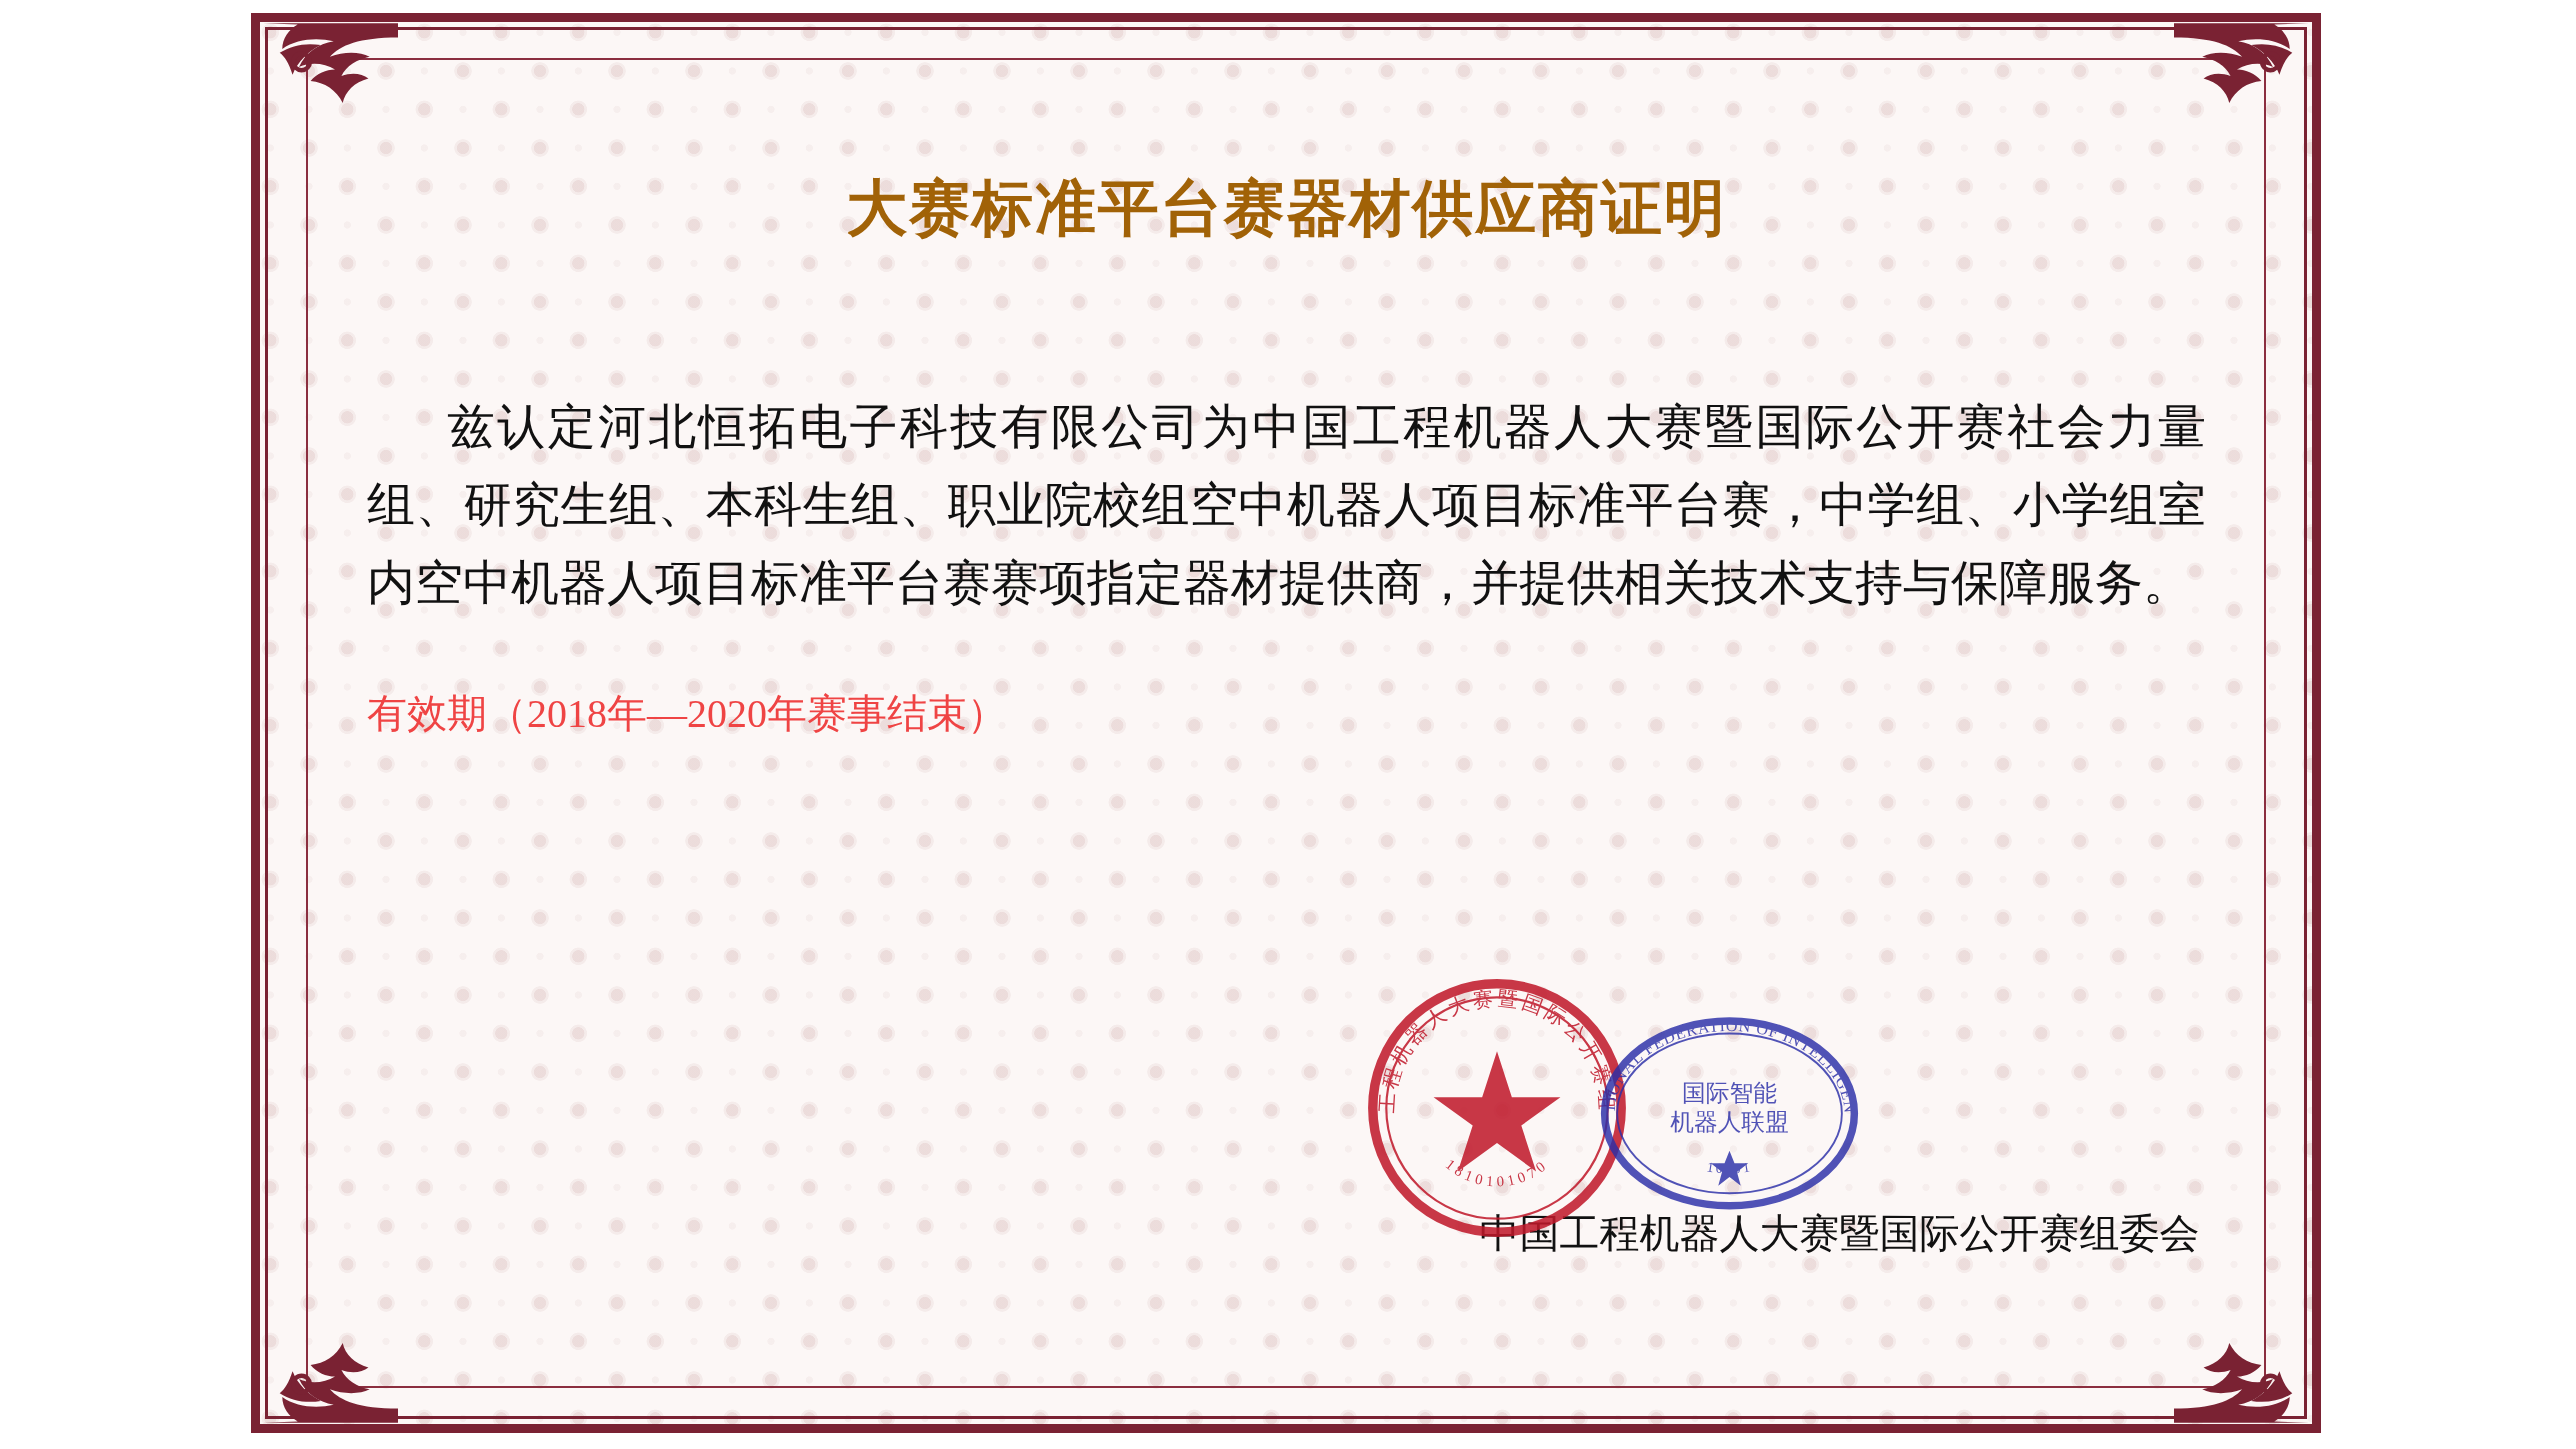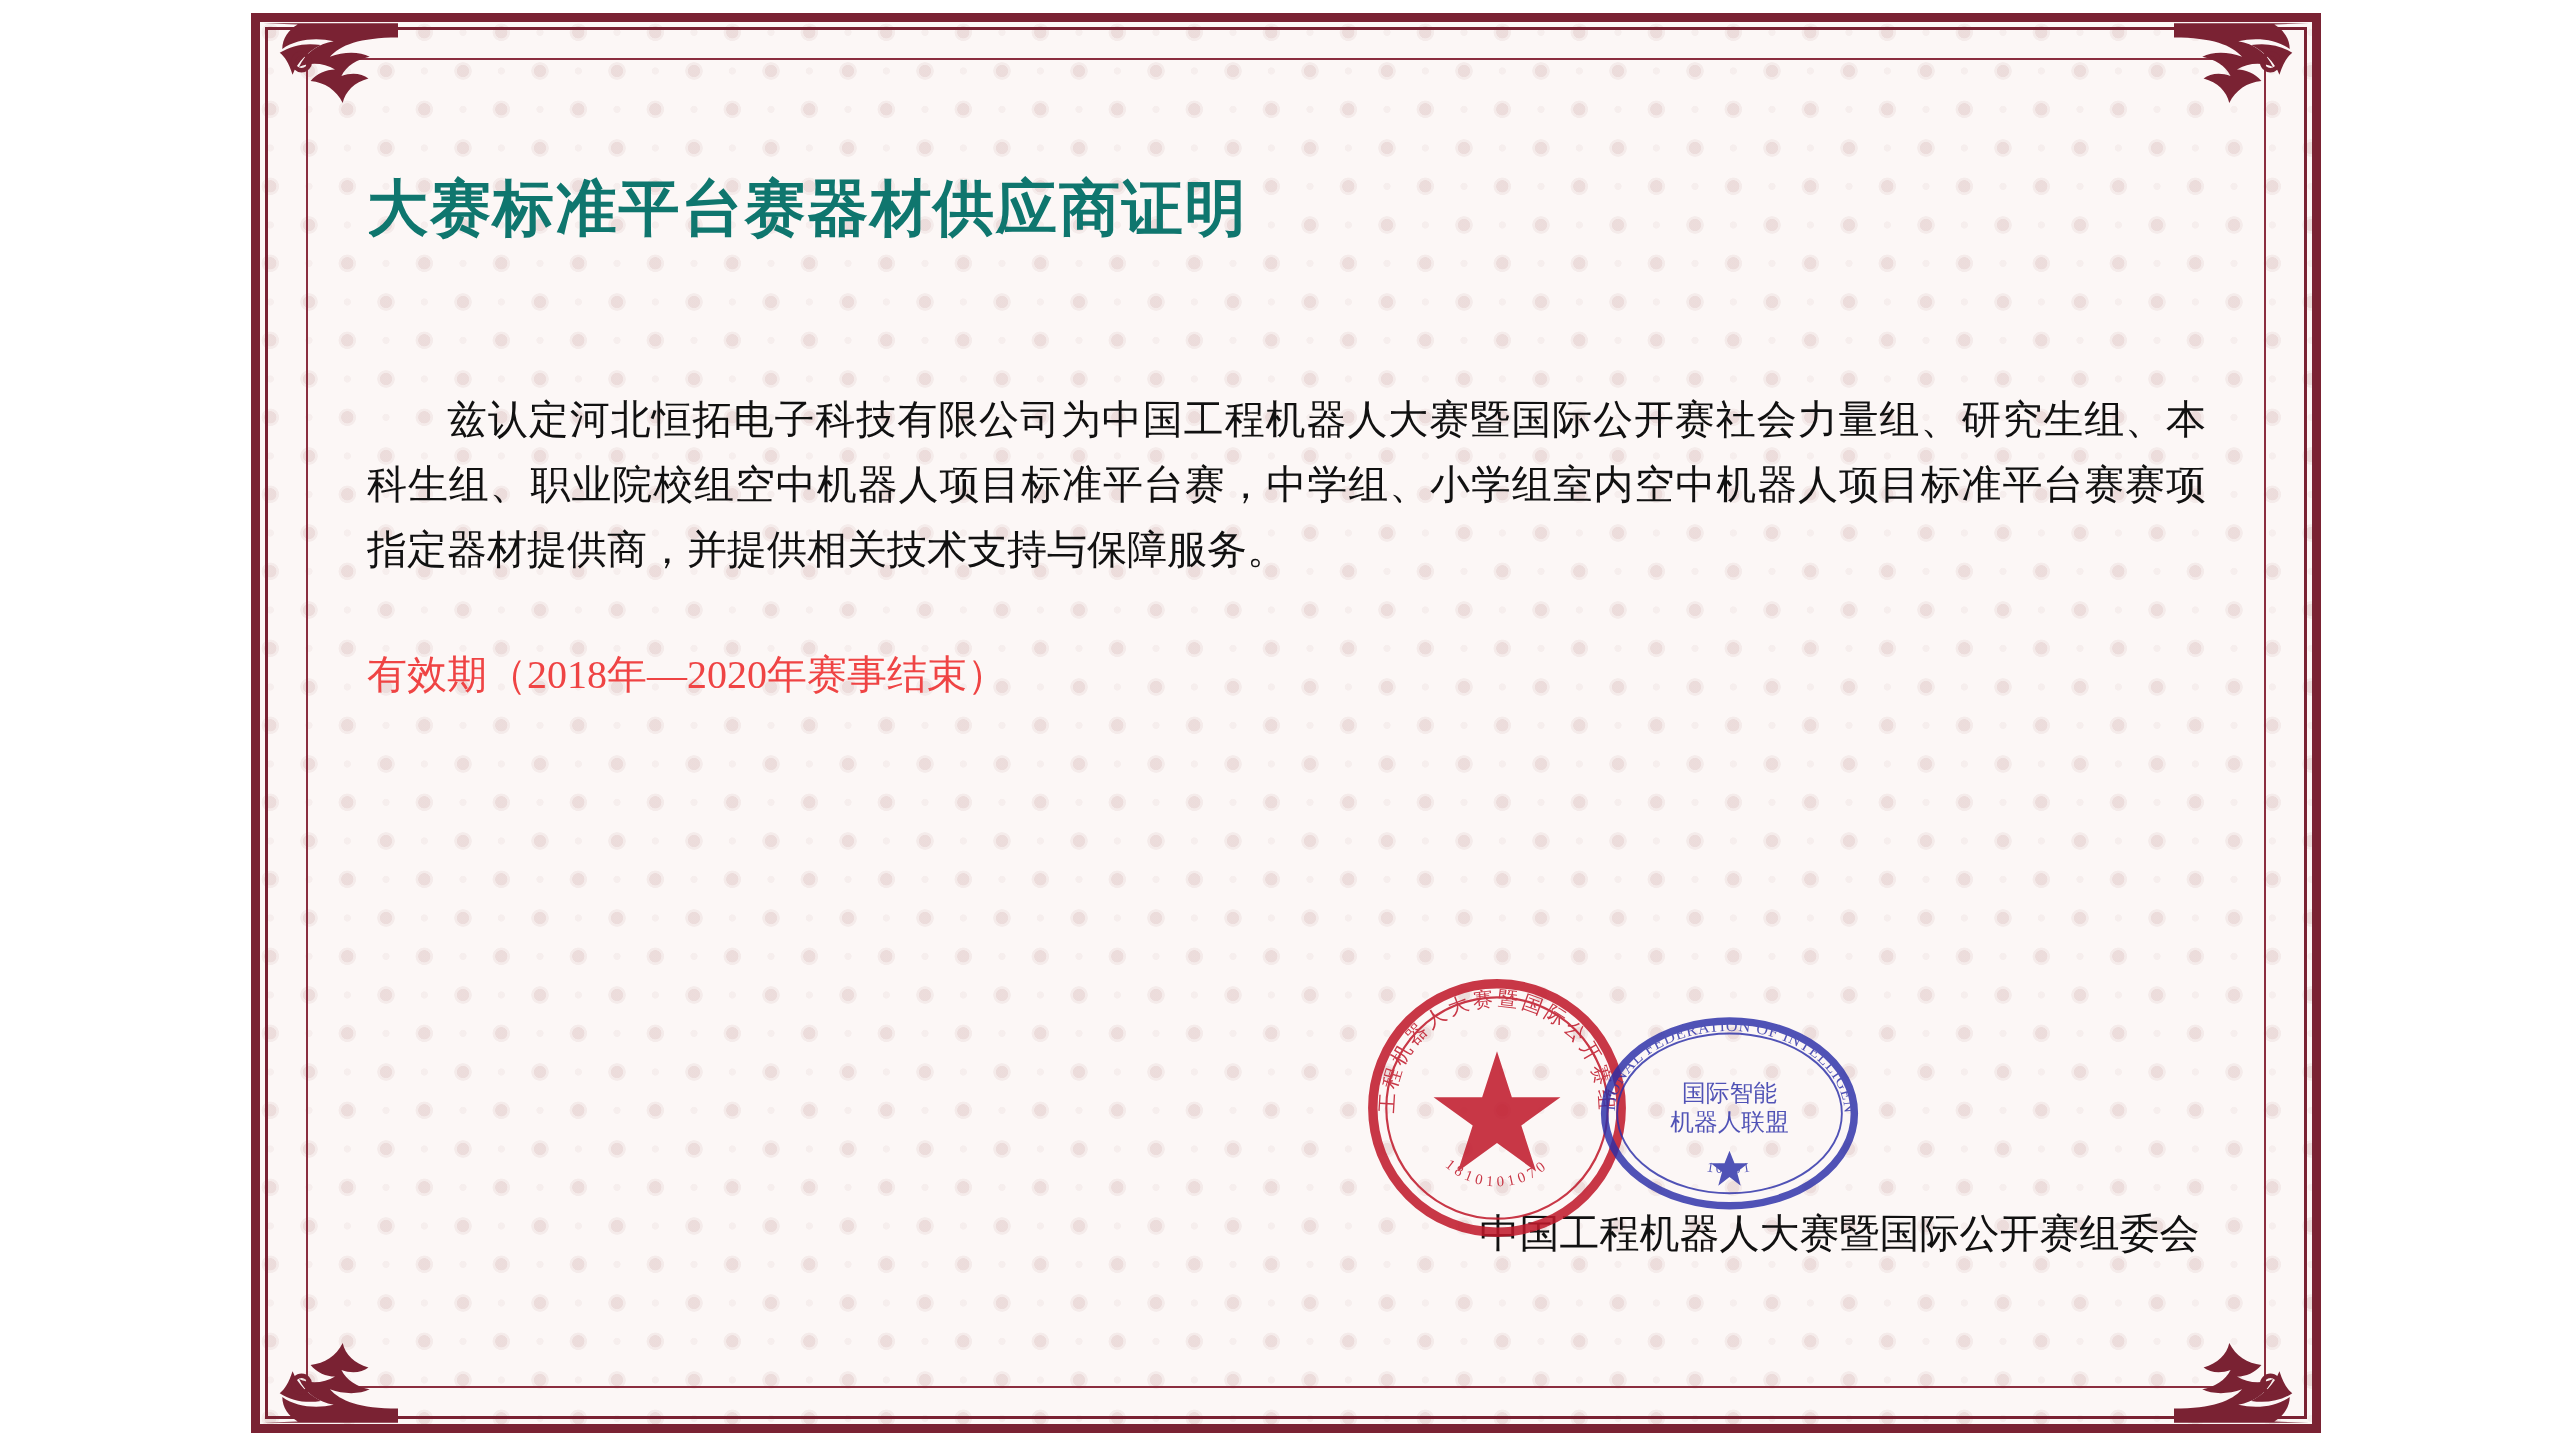--- a/index.html
+++ b/index.html
@@ -88,31 +88,32 @@
   
   .content {
     position: absolute;
     left: 116px;
     top: 84px;
     width: 1839px;
     height: 1256px;
   }
 
   .title {
+    text-align: center;
     font-size: 61px;
     font-weight: bold;
     letter-spacing: 1.9px;
-    color: #0f766e;
+    color: #a16207;
     margin-top: 71px;
     font-family: "Liberation Serif", "DejaVu Serif", serif;
   }
 
   .body-block {
     margin-top: 138px;
-    font-size: 40px;
+    font-size: 48px;
     line-height: 1.62;
     color: #111111;
     text-align: justify;
     letter-spacing: 0px;
   }
   .para { text-indent: 80px; }
   .para.p2 { text-indent: 80px; }
 
   .validity {
     margin-top: 61px;

